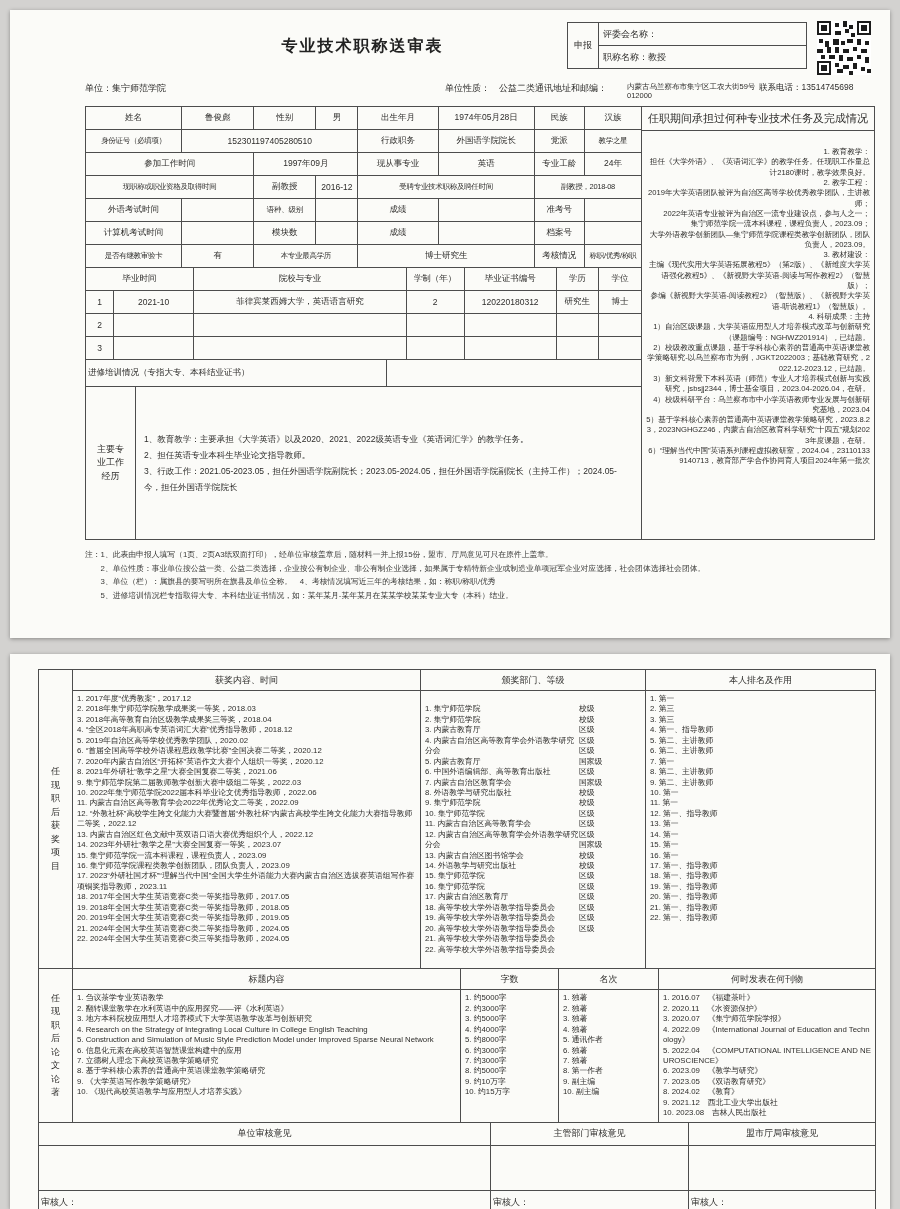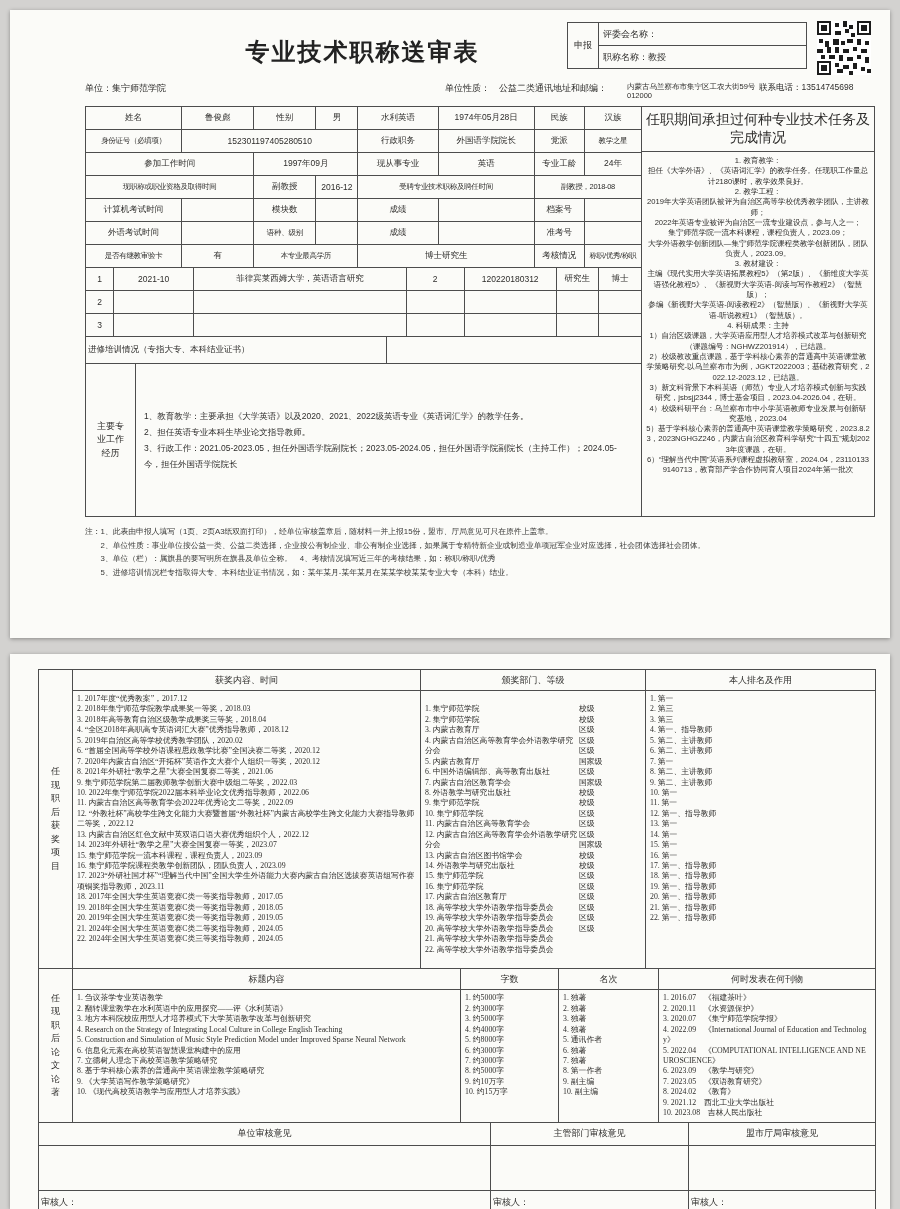--- a/index.html
+++ b/index.html
@@ -14,21 +14,21 @@
     box-shadow:0 1px 4px rgba(0,0,0,.35);
     box-sizing:border-box;position:relative;
   }
   #page1{margin-top:10px;height:628px;padding:8px 15px 0 75px;}
   #page2{margin-top:16px;height:555px;padding:15px 15px 0 28px;}
 
   
   .p1-header{position:relative;height:62px;}
   .doc-title{
     position:absolute;left:0;width:555px;top:18px;
-    text-align:center;font-size:24px;font-weight:bold;letter-spacing:2px;color:#222;
+    text-align:center;font-size:16px;font-weight:bold;letter-spacing:2px;color:#222;
   }
   .declare-box{
     position:absolute;right:68px;top:4px;width:238px;
     border:1px solid #4d4d4d;display:flex;font-size:9px;
   }
   .declare-label{
     width:30px;border-right:1px solid #4d4d4d;display:flex;align-items:center;justify-content:center;
   }
   .declare-rows{flex:1;}
   .declare-rows div{height:22px;line-height:22px;padding-left:4px;}
@@ -64,39 +64,39 @@
   }
   .work-content{
     text-align:left;vertical-align:middle;font-size:8.5px;line-height:1.9;
     white-space:pre-line;padding:4px 8px;
   }
   .right-panel{
     width:235px;border:1px solid #4d4d4d;margin-left:-1px;box-sizing:border-box;
     display:flex;flex-direction:column;
   }
   .right-panel-header{
-    border-bottom:1px solid #4d4d4d;text-align:center;font-size:14px;
+    border-bottom:1px solid #4d4d4d;text-align:center;font-size:11px;
     padding:4px 2px;
   }
   .right-panel-body{
-    flex:1;padding:4px 4px;font-size:7.6px;line-height:1.36;text-align:center;
-    white-space:pre-line;word-break:break-all;overflow:hidden;
+    flex:1;padding:4px 4px;font-size:7.6px;line-height:1.36;text-align:right;
+    white-space:pre-line;word-break:break-all;overflow:hidden;margin-top:12px;
   }
   .notes{
     margin-top:8px;font-size:7.8px;line-height:1.75;white-space:pre-line;
     color:#3a3a38;
   }
 
   
   #page2 table{width:837px;}
   #page2 table + table{margin-top:-1px;}
   .sec-head td{height:18px;font-size:9px;}
   .list-cell{
     text-align:left;vertical-align:top;font-size:7.8px;line-height:1.34;
-    white-space:pre-line;padding:3px 4px;word-break:break-all;font-family:Liberation Serif, serif;
+    white-space:pre-line;padding:3px 4px;word-break:break-all;
   }
   .awards-body td{height:252px;}
   .papers-body td{height:114px;}
   .dept-flex{display:flex;}
   .dept-names{flex:1;}
   .dept-levels{width:62px;}
   .op-head td{height:20px;font-size:9px;}
   .op-space td{height:42px;}
   .op-row td{height:21px;font-size:9px;}
 </style>
@@ -191,21 +191,21 @@
             <col style="width:96px">
             <col style="width:50px">
             <col style="width:57px">
         </colgroup>
         <tbody>
             <tr class="info-row">
           <td>姓名</td>
           <td>鲁俊彪</td>
           <td>性别</td>
           <td>男</td>
-          <td>水利英语</td>
+          <td>出生年月</td>
           <td>1974年05月28日</td>
           <td>民族</td>
           <td>汉族</td>
         </tr>
         <tr class="info-row">
           <td class="tight">身份证号（必填项）</td>
           <td colspan="3">152301197405280510</td>
           <td>行政职务</td>
           <td>外国语学院院长</td>
           <td>党派</td>
@@ -220,37 +220,37 @@
           <td>24年</td>
         </tr>
         <tr class="info-row">
           <td colspan="2" class="tight">现职称或职业资格及取得时间</td>
           <td>副教授</td>
           <td>2016-12</td>
           <td colspan="2" class="tight">受聘专业技术职称及聘任时间</td>
           <td colspan="2" class="tight">副教授，2018-08</td>
         </tr>
         <tr class="info-row">
+          <td>外语考试时间</td>
+          <td></td>
+          <td class="tight">语种、级别</td>
+          <td></td>
+          <td>成绩</td>
+          <td></td>
+          <td>准考号</td>
+          <td></td>
+        </tr>
+        <tr class="info-row">
           <td>计算机考试时间</td>
           <td></td>
           <td>模块数</td>
           <td></td>
           <td>成绩</td>
           <td></td>
           <td>档案号</td>
-          <td></td>
-        </tr>
-        <tr class="info-row">
-          <td>外语考试时间</td>
-          <td></td>
-          <td class="tight">语种、级别</td>
-          <td></td>
-          <td>成绩</td>
-          <td></td>
-          <td>准考号</td>
           <td></td>
         </tr>
         <tr class="info-row">
           <td class="tight">是否有继教审验卡</td>
           <td>有</td>
           <td colspan="2" class="tight">本专业最高学历</td>
           <td colspan="2">博士研究生</td>
           <td>考核情况</td>
           <td class="tight">称职/优秀/称职</td>
         </tr>
@@ -261,20 +261,28 @@
         <colgroup>
           <col style="width:28px">
             <col style="width:80px">
             <col style="width:212px">
             <col style="width:58px">
           <col style="width:92px">
             <col style="width:42px">
             <col style="width:43px">
         </colgroup>
         <tbody>
+            <tr class="info-row">
+          <td colspan="2">毕业时间</td>
+          <td>院校与专业</td>
+          <td>学制（年）</td>
+          <td>毕业证书编号</td>
+          <td>学历</td>
+          <td>学位</td>
+        </tr>
         <tr>
           <td>1</td>
           <td>2021-10</td>
           <td>菲律宾莱西姆大学，英语语言研究</td>
           <td>2</td>
           <td>120220180312</td>
           <td>研究生</td>
           <td>博士</td>
         </tr>
         <tr>

